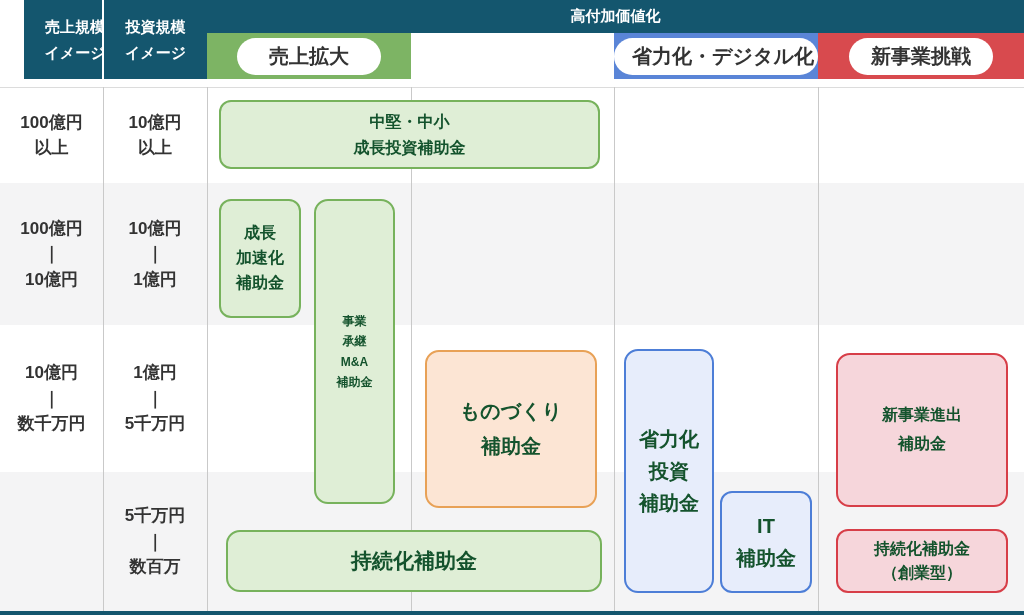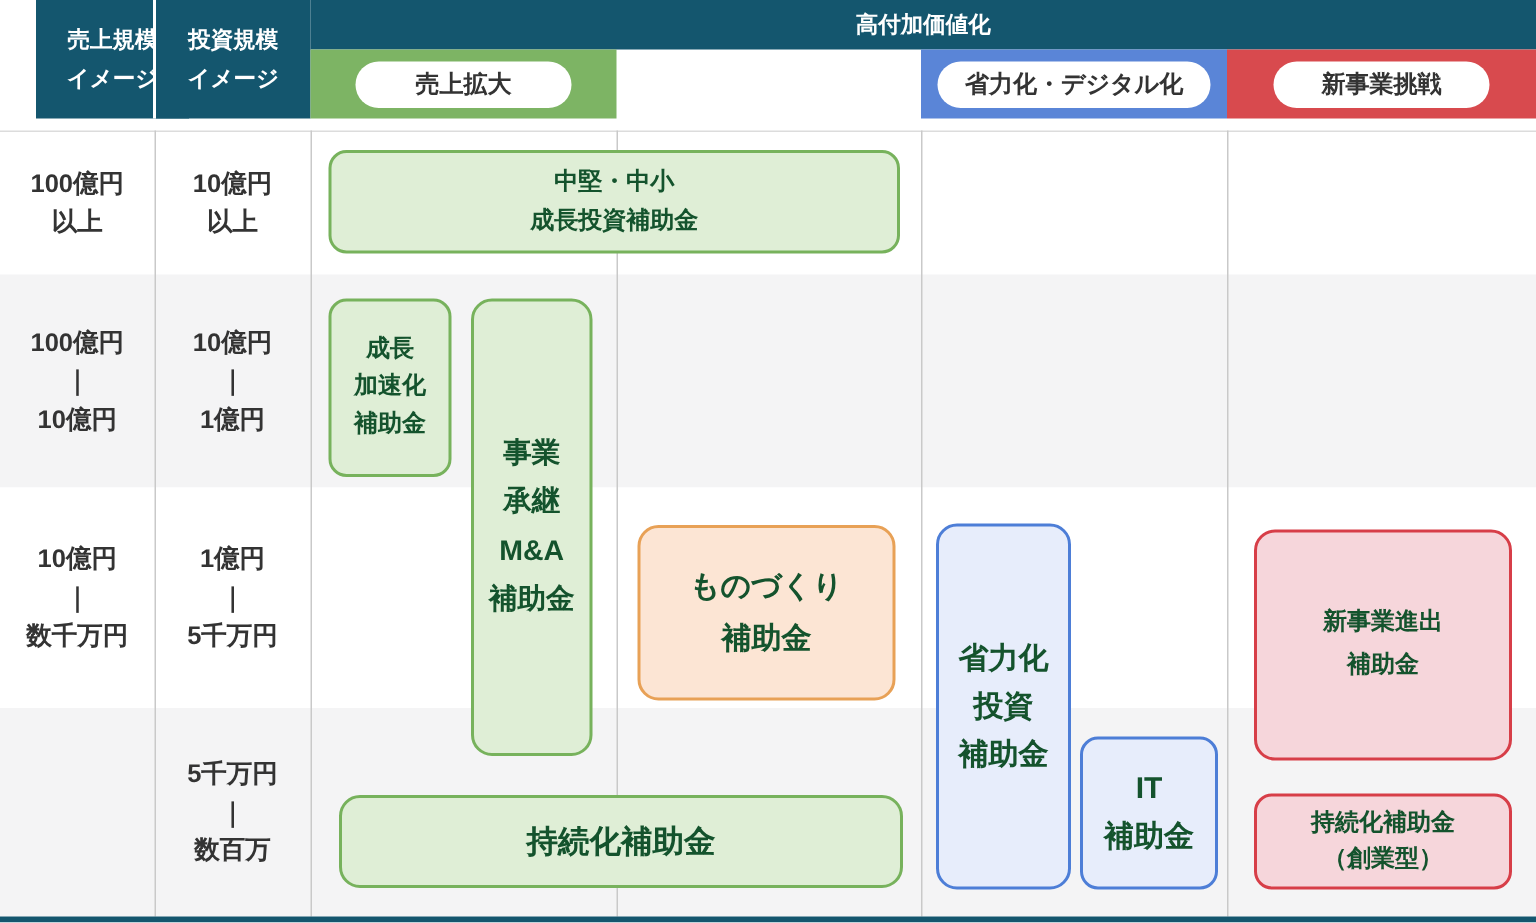--- a/index.html
+++ b/index.html
@@ -14,21 +14,21 @@
   .cell-b{left:104px;width:103px;}
   .hdr-divider{position:absolute;left:102px;top:0;width:2px;height:79px;background:#ffffff;}
   .hdr-main{position:absolute;left:207px;top:0;width:817px;height:33px;background:#14566e;
     display:flex;align-items:center;justify-content:center;color:#ffffff;font-weight:bold;font-size:15px;}
   .hdr-col{position:absolute;top:33px;height:46px;display:flex;align-items:center;justify-content:center;}
   .hdr-col-1{left:207px;width:204px;}
   .hdr-col-2{left:411px;width:203px;}
   .hdr-col-3{left:614px;width:204px;}
   .hdr-col-4{left:818px;width:206px;}
   .pill{background:#ffffff;border-radius:999px;padding:5px 18px;min-width:108px;text-align:center;
-    font-weight:bold;font-size:16px;color:#333333;white-space:nowrap;}
+    font-weight:bold;font-size:20px;color:#333333;white-space:nowrap;}
 
   
   .row-band{position:absolute;left:0;width:1024px;}
   .band-1{top:87px;height:96px;background:#ffffff;}
   .band-2{top:183px;height:142px;background:#f4f4f5;}
   .band-3{top:325px;height:147px;background:#ffffff;}
   .band-4{top:472px;height:139px;background:#f4f4f5;}
   .hairline{position:absolute;left:0;top:87px;width:1024px;height:1px;background:#dcdcdc;}
   .vline{position:absolute;top:87px;height:524px;width:1px;background:#c9c9c9;}
   .vl-1{left:103px;}.vl-2{left:207px;}.vl-3{left:411px;}.vl-4{left:614px;}.vl-5{left:818px;}
@@ -43,22 +43,22 @@
   .lrow-2{top:183px;height:142px;}
   .lrow-3{top:325px;height:147px;}
   .lrow-4{top:472px;height:139px;}
 
   
   .box{position:absolute;border:2.5px solid;border-radius:12px;display:flex;align-items:center;
     justify-content:center;text-align:center;font-weight:bold;color:#14532d;white-space:pre-line;
     box-sizing:border-box;}
   .b1{left:219px;top:100px;width:381px;height:69px;font-size:16px;line-height:1.6;}
   .b2{left:219px;top:199px;width:82px;height:119px;font-size:16px;line-height:1.55;}
-  .b3{left:314px;top:199px;width:81px;height:305px;font-size:19px;line-height:1.7;border-radius:14px;}
-  .b4{left:425px;top:350px;width:172px;height:117px;font-size:20px;line-height:1.75;border-radius:14px;}
+  .b3{left:314px;top:199px;width:81px;height:305px;font-size:12px;line-height:1.7;border-radius:14px;}
+  .b4{left:425px;top:350px;width:172px;height:158px;font-size:20px;line-height:1.75;border-radius:14px;}
   .b5{left:624px;top:349px;width:90px;height:244px;font-size:20px;line-height:1.6;border-radius:14px;}
   .b6{left:720px;top:491px;width:92px;height:102px;font-size:20px;line-height:1.6;}
   .b7{left:836px;top:353px;width:172px;height:154px;font-size:16px;line-height:1.8;border-radius:14px;}
   .b8{left:226px;top:530px;width:376px;height:62px;font-size:21px;border-radius:14px;}
   .b9{left:836px;top:529px;width:172px;height:64px;font-size:16px;line-height:1.5;}
 </style>
 </head>
 <body>
 
 <div id="stage">

